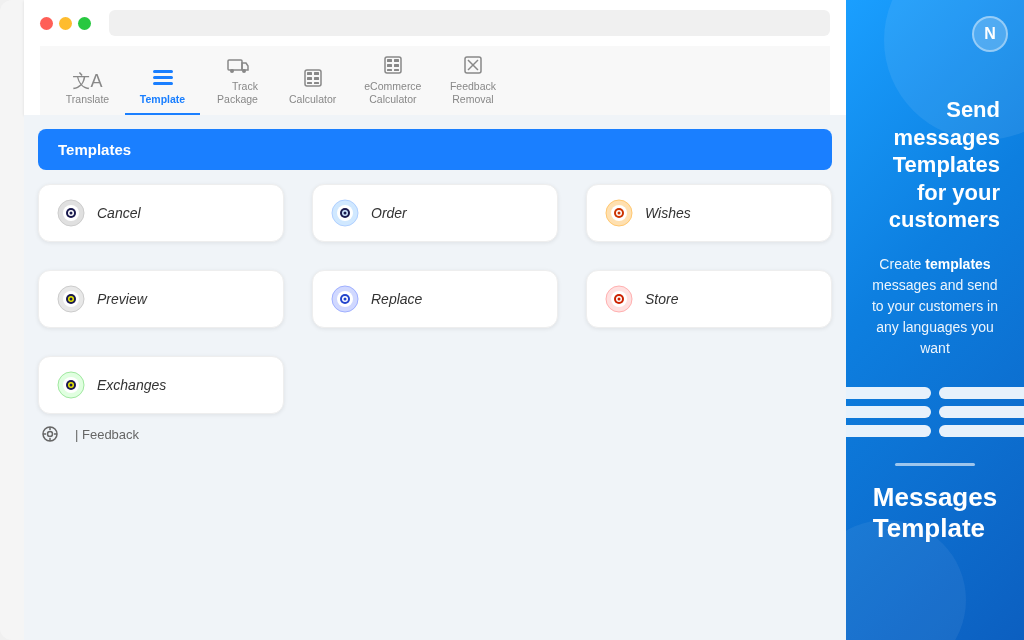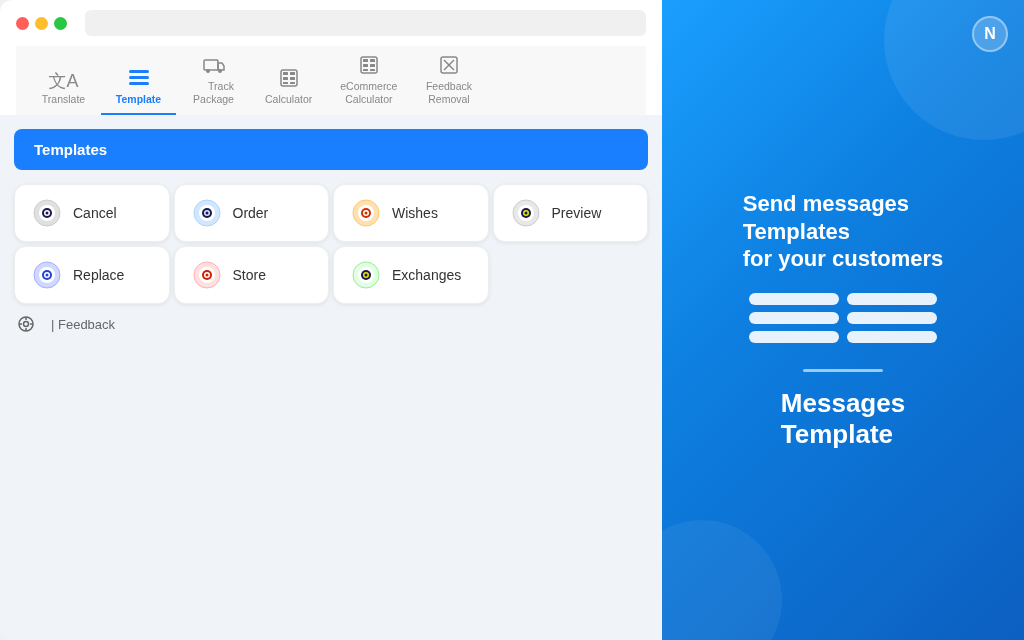--- a/index.html
+++ b/index.html
@@ -7,28 +7,29 @@
       width: 1024px;
       height: 640px;
       display: flex;
       font-family: 'Arial', sans-serif;
       background: #f0f0f0;
       overflow: hidden;
     }
 
     
     .browser-panel {
-      width: 662px;
+      width: 846px;
       height: 640px;
       background: #f5f5f5;
       display: flex;
       flex-direction: column;
       border-radius: 12px 0 0 12px;
       overflow: hidden;
       position: relative;
+      padding-left: 24px;
     }
 
     .browser-chrome {
       background: #ffffff;
       padding: 10px 16px 0 16px;
       box-shadow: 0 1px 3px rgba(0,0,0,0.1);
     }
 
     .browser-controls {
       display: flex;
@@ -109,22 +110,23 @@
       padding: 12px 20px;
       border-radius: 8px;
       font-size: 15px;
       font-weight: 600;
       margin-bottom: 14px;
     }
 
     
     .template-grid {
       display: grid;
-      grid-template-columns: 1fr 1fr 1fr 1fr;
-      gap: 4px;
+      grid-template-columns: 1fr 1fr 1fr;
+      gap: 28px;
+      font-style: italic;
     }
 
     .template-card {
       background: white;
       border-radius: 12px;
       padding: 14px 18px;
       display: flex;
       align-items: center;
       gap: 12px;
       box-shadow: 0 1px 4px rgba(0,0,0,0.08);
@@ -195,21 +197,21 @@
       display: flex;
       align-items: center;
       justify-content: center;
       color: white;
       font-weight: bold;
       font-size: 16px;
       border: 2px solid rgba(255,255,255,0.4);
     }
 
     .rp-headline {
-      text-align: left;
+      text-align: right;
       color: white;
       margin-bottom: 18px;
       z-index: 1;
     }
 
     .rp-headline h2 {
       font-size: 22px;
       font-weight: 800;
       line-height: 1.25;
       margin-bottom: 2px;
@@ -471,20 +473,23 @@
   </div>
 
   <div class="rp-headline">
     <h2>
       <span>Send messages</span><br>
       <span>Templates</span><br>
       <span>for your customers</span>
     </h2>
   </div>
 
+  <div class="rp-subtext">
+    <span>Create </span><strong>templates</strong><span> messages and send to your customers in any languages you want</span>
+  </div>
 
   <div class="msg-template-icon">
     <div class="msg-col">
       <div class="msg-line" style="width:90px;"></div>
       <div class="msg-line" style="width:90px;"></div>
       <div class="msg-line" style="width:90px;"></div>
     </div>
     <div class="msg-col">
       <div class="msg-line" style="width:90px;"></div>
       <div class="msg-line" style="width:90px;"></div>

